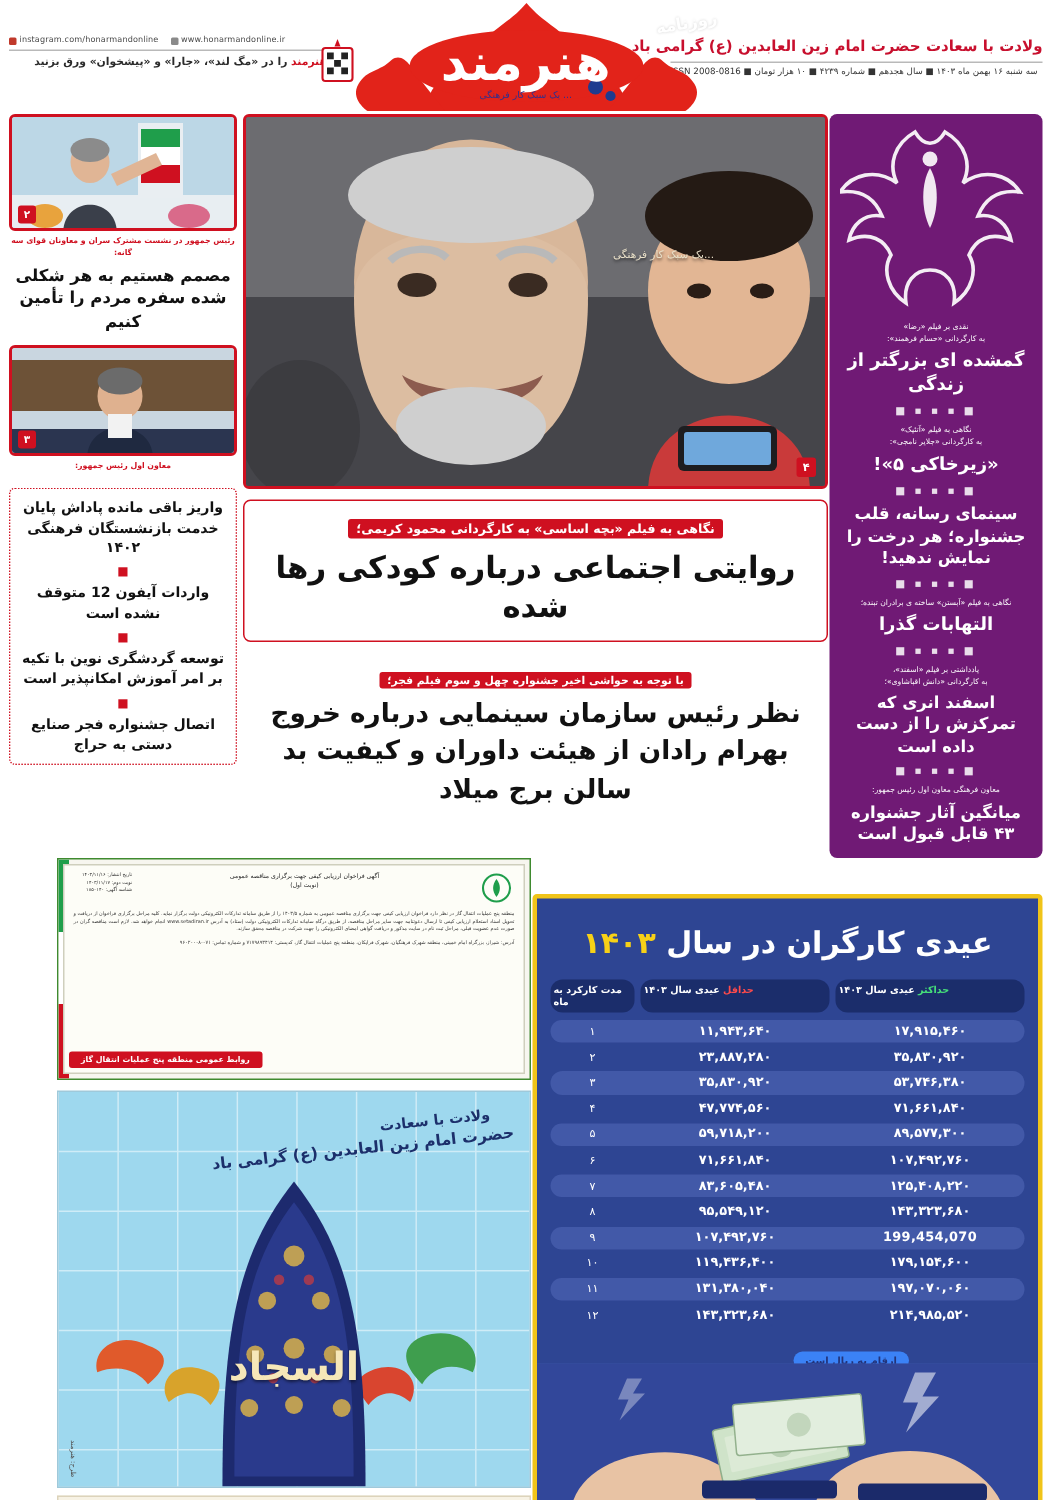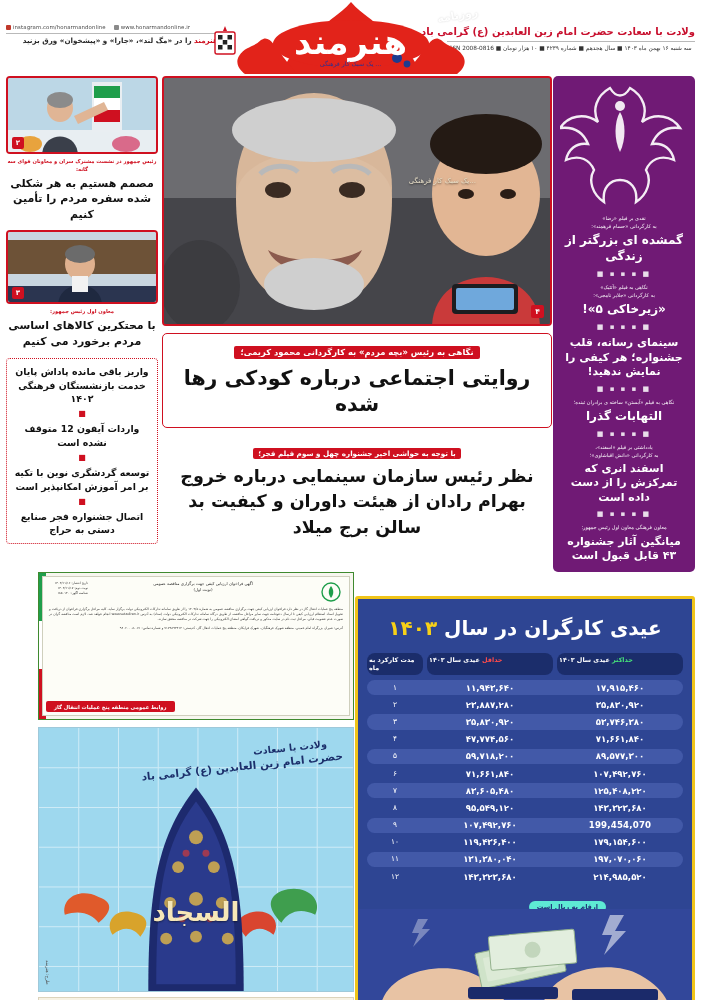--- a/index.html
+++ b/index.html
@@ -103,21 +103,21 @@
   .hero {
     position:relative; height:250px; border:2px solid #cf1020; border-radius:4px;
     overflow:hidden; background:linear-gradient(170deg,#6f6f72,#3b3b3f);
   }
   .hero-badge {
     position:absolute; right:6px; bottom:6px; width:13px; height:13px; background:#cf1020;
     color:#fff; font-size:7.5px; font-weight:bold; display:flex; align-items:center;
     justify-content:center; border-radius:2px; z-index:6;
   }
   .hero-cap {
-    position:absolute; right:74px; top:99px; font-size:7px; color:#e9e0c9; z-index:6;
+    position:absolute; right:74px; top:88px; font-size:7px; color:#e9e0c9; z-index:6;
     text-shadow:0 1px 2px rgba(0,0,0,.6);
   }
   .hdl-box {
     margin-top:7px; border:1.6px solid #cf1020; border-radius:5px; padding:6px 8px 9px;
     background:#fff; text-align:center;
   }
   .hdl-kicker {
     display:inline-block; background:#cf1020; color:#fff; font-size:8.4px; font-weight:bold;
     padding:1.5px 6px; border-radius:2px; margin-bottom:6px;
   }
@@ -198,21 +198,21 @@
   }
   .th.c1 { flex:0 0 56px; }
   .th .rd { color:#ff4b4b; }
   .th .gr { color:#46e07a; }
   .bp-rows { padding:3px 9px 0; }
   .trow { display:flex; gap:4px; margin-top:2px; border-radius:8px; padding:2.6px 0; }
   .trow.alt { background:#4259a8; }
   .td { flex:1; text-align:center; color:#fff; font-size:8.6px; font-weight:bold; letter-spacing:.2px; }
   .td.c1 { flex:0 0 56px; font-size:7.4px; font-weight:normal; }
   .bp-note {
-    position:absolute; right:86px; top:302px; background:#5eead4; color:#22337a;
+    position:absolute; right:86px; top:302px; background:#3b82f6; color:#22337a;
     font-size:6.6px; font-weight:bold; padding:2px 8px; border-radius:8px;text-decoration:underline;
   }
   .bp-hand {
     position:absolute; left:0; right:0; bottom:0; height:104px;
     background:linear-gradient(180deg,#3a52a5,#2a3c80);
   }
 
   
   .footer-left {
     position:absolute; left:38px; top:925px; width:316px; height:60px;
@@ -304,21 +304,20 @@
           <rect x="0" y="8" width="148" height="34" fill="#6d5237"></rect>
           <rect x="0" y="54" width="148" height="20" fill="#2b3550"></rect>
           <ellipse cx="72" cy="32" rx="15" ry="16" fill="#dfb18f"></ellipse>
           <path d="M50 74 C50 46 94 46 94 74 Z" fill="#1f2940"></path>
           <ellipse cx="72" cy="22" rx="15" ry="9" fill="#6b6b6b"></ellipse>
           <rect x="64" y="44" width="16" height="16" fill="#f2f2f2"></rect>
         </svg>
         <div class="pc-badge">۳</div>
       </div>
       <div class="kicker">معاون اول رئیس جمهور:</div>
-      <div class="lead-title">با محتکرین کالاهای اساسی مردم برخورد می کنیم</div>
 
       <div class="dots-box">
         <div class="dot-item">واریز باقی مانده پاداش پایان خدمت بازنشستگان فرهنگی ۱۴۰۲</div>
         <div class="dot-sep">■</div>
         <div class="dot-item">واردات آیفون 12 متوقف نشده است</div>
         <div class="dot-sep">■</div>
         <div class="dot-item">توسعه گردشگری نوین با تکیه بر امر آموزش امکانپذیر است</div>
         <div class="dot-sep">■</div>
         <div class="dot-item">اتصال جشنواره فجر صنایع دستی به حراج</div>
       </div>
@@ -346,21 +345,21 @@
           <ellipse cx="344" cy="116" rx="8" ry="5" fill="#2a1d16"></ellipse>
           <rect x="288" y="206" width="66" height="30" rx="4" fill="#1d1d20"></rect>
           <rect x="292" y="210" width="58" height="22" rx="2" fill="#6fa8dc"></rect>
           <ellipse cx="36" cy="208" rx="40" ry="46" fill="#3c3c40"></ellipse>
         </svg>
         <div class="hero-cap">...یک سبک کار فرهنگی</div>
         <div class="hero-badge">۴</div>
       </div>
 
       <div class="hdl-box">
-        <div class="hdl-kicker">نگاهی به رئیس «بچه مردم» به کارگردانی محمود کریمی؛</div>
+        <div class="hdl-kicker">نگاهی به فیلم «بچه اساسی» به کارگردانی محمود کریمی؛</div>
         <div class="hdl-main">روایتی اجتماعی درباره کودکی رها شده</div>
       </div>
 
       <div class="hdl-box2">
         <div class="hdl-kicker2">با توجه به حواشی اخیر جشنواره چهل و سوم فیلم فجر؛</div>
         <div class="hdl-main2">نظر رئیس سازمان سینمایی درباره خروج بهرام رادان از هیئت داوران و کیفیت بد سالن برج میلاد</div>
       </div>
 
       <div class="side-vert">نگاهی به فیلم سینمایی «درخت گردو»</div>
     </div>
@@ -378,21 +377,21 @@
         <div class="rb-kicker">نقدی بر فیلم «رضا»</div>
         <div class="rb-kicker">به کارگردانی «حسام فرهمند»:</div>
         <div class="rb-title">گمشده ای بزرگتر از زندگی</div>
 
         <div class="rb-sep">■ ▪ ▪ ▪ ■</div>
         <div class="rb-kicker">نگاهی به فیلم «آتئیک»</div>
         <div class="rb-kicker">به کارگردانی «جلایر نامجی»:</div>
         <div class="rb-title">«زیرخاکی ۵»!</div>
 
         <div class="rb-sep">■ ▪ ▪ ▪ ■</div>
-        <div class="rb-title sm">سینمای رسانه، قلب جشنواره؛ هر کیفی را نمایش ندهید!</div>
+        <div class="rb-title sm">سینمای رسانه، قلب جشنواره؛ هر درخت را نمایش ندهید!</div>
 
         <div class="rb-sep">■ ▪ ▪ ▪ ■</div>
         <div class="rb-kicker">نگاهی به فیلم «آبستن» ساخته ی برادران تبنده؛</div>
         <div class="rb-title">التهابات گذرا</div>
 
         <div class="rb-sep">■ ▪ ▪ ▪ ■</div>
         <div class="rb-kicker">یادداشتی بر فیلم «اسفند»،</div>
         <div class="rb-kicker">به کارگردانی «دانش اقباشاوی»؛</div>
         <div class="rb-title sm">اسفند انری که تمرکزش را از دست داده است</div>
 

